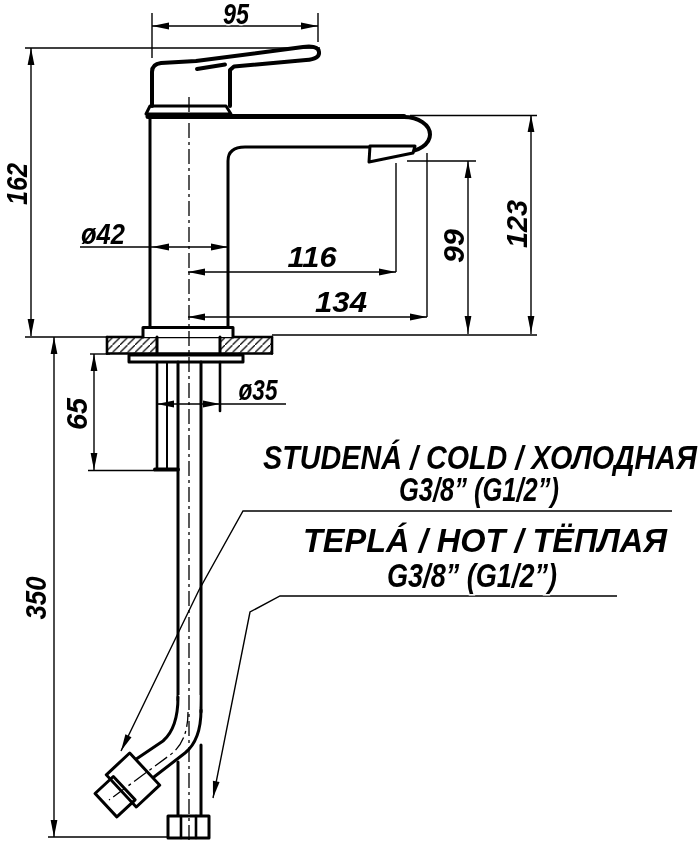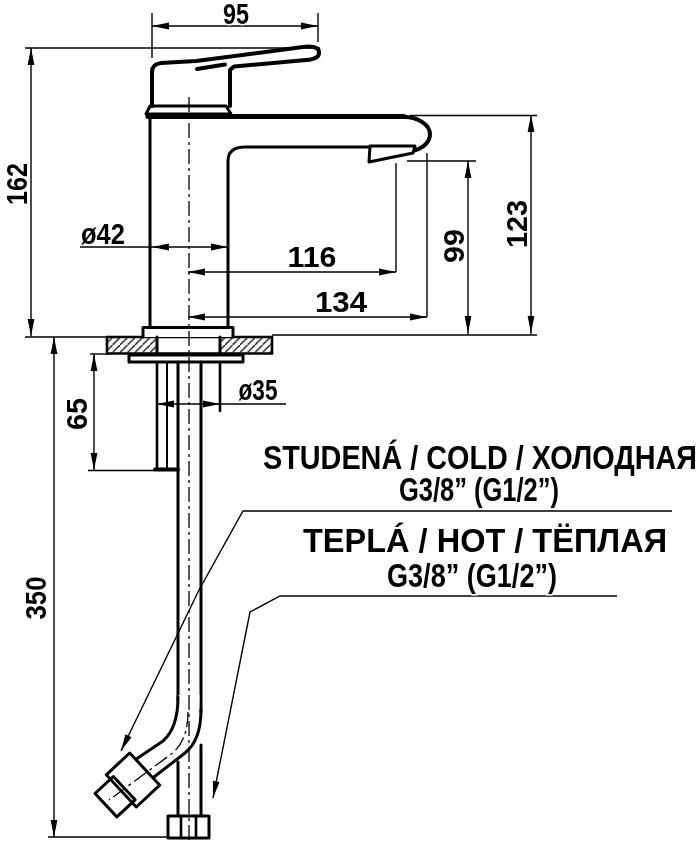--- a/index.html
+++ b/index.html
@@ -1,16 +1,16 @@
 <!DOCTYPE html>
 <html><head>
 <meta charset="utf-8">
 <style>
   html,body{margin:0;padding:0;background:#ffffff;}
-  .stage{width:699px;height:846px;background:#ffffff;position:relative;overflow:hidden;}
+  .stage{width:699px;height:846px;background:#ffffff;position:relative;overflow:hidden;font-style:italic;}
   svg{display:block;}
   svg text{
     font-family:"Liberation Sans",sans-serif;
     font-weight:bold;
     fill:#000000;
     white-space:pre;
     paint-order:stroke;
     stroke:#ffffff;
     stroke-width:3px;
   }

